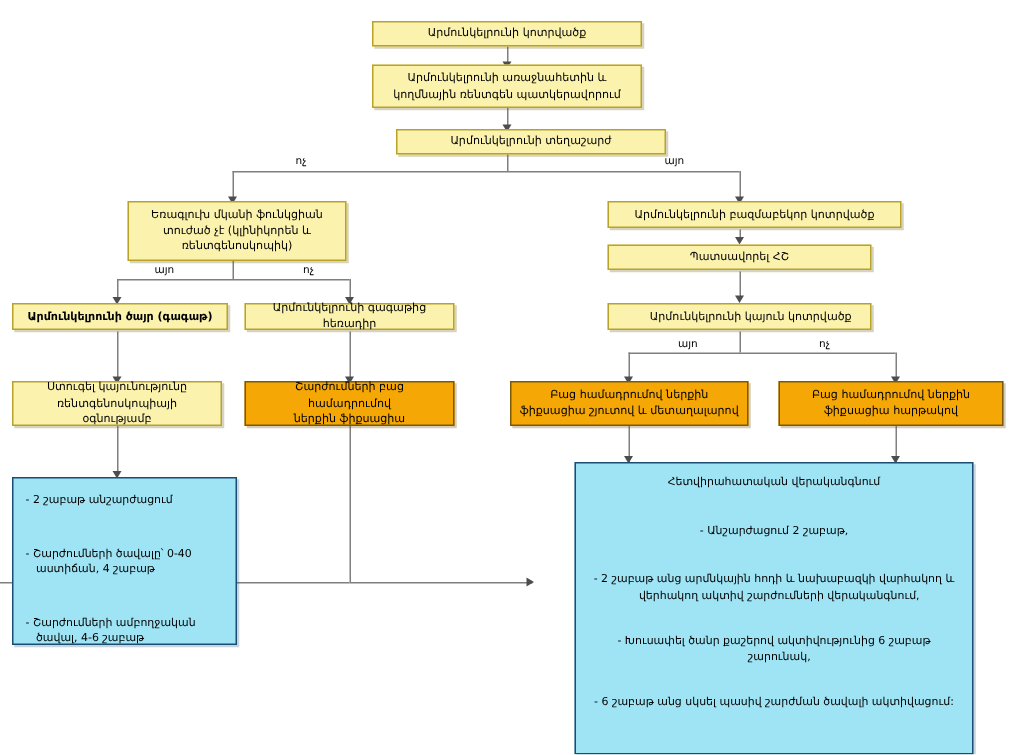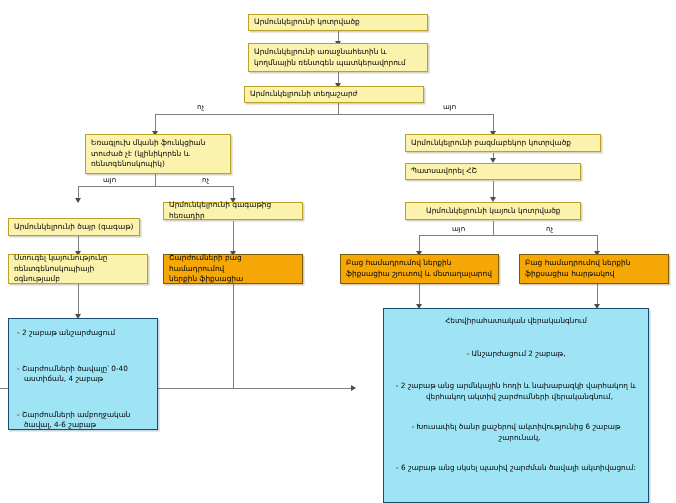--- a/index.html
+++ b/index.html
@@ -16,21 +16,21 @@
     height: 503px;
     background: #ffffff;
     overflow: hidden;
   }
   .node {
     position: absolute;
     box-sizing: border-box;
     display: flex;
     align-items: center;
     justify-content: center;
-    text-align: left;
+    text-align: center;
     font-size: 7.4px;
     line-height: 1.45;
     color: #000000;
     padding: 3px 5px;
     z-index: 3;
   }
   .node.yellow {
     background: #fbf2ad;
     border: 1.4px solid #b8a22a;
     box-shadow: 1.5px 1.5px 0 rgba(120,110,40,0.30);
@@ -159,41 +159,41 @@
     <span class="label-text">Արմունկելրունի կոտրվածք</span>
   </div>
 
   <div class="node yellow" style="left:248px; top:43px; width:180px; height:29px;">
     <span class="label-text">
       <span>Արմունկելրունի առաջնահետին և</span><br>
       <span>կողմնային ռենտգեն պատկերավորում</span>
     </span>
   </div>
 
-  <div class="node yellow" style="left:244px; top:86px; width:180px; height:17px;">
+  <div class="node yellow" style="left:264px; top:86px; width:180px; height:17px;">
     <span class="label-text">Արմունկելրունի տեղաշարժ</span>
   </div>
 
   <div class="node yellow" style="left:85px; top:134px; width:146px; height:40px;">
     <span class="label-text">
       <span>Եռագլուխ մկանի ֆունկցիան</span><br>
       <span>տուժած չէ (կլինիկորեն և</span><br>
       <span>ռենտգենոսկոպիկ)</span>
     </span>
   </div>
 
   <div class="node yellow" style="left:405px; top:134px; width:196px; height:18px;">
     <span class="label-text">Արմունկելրունի բազմաբեկոր կոտրվածք</span>
   </div>
 
   <div class="node yellow" style="left:405px; top:163px; width:176px; height:17px;">
     <span class="label-text">Պատսավորել ՀՇ</span>
   </div>
 
-  <div class="node yellow" style="left:8px; top:218px; width:132px; height:18px;">
+  <div class="node yellow" style="left:8px; top:202px; width:144px; height:18px;font-weight:bold;">
     <span class="label-text">Արմունկելրունի ծայր (գագաթ)</span>
   </div>
 
   <div class="node yellow" style="left:163px; top:202px; width:140px; height:18px;">
     <span class="label-text">Արմունկելրունի գագաթից հեռադիր</span>
   </div>
 
   <div class="node yellow" style="left:405px; top:202px; width:176px; height:18px;padding-left:20px;">
     <span class="label-text">Արմունկելրունի կայուն կոտրվածք</span>
   </div>

